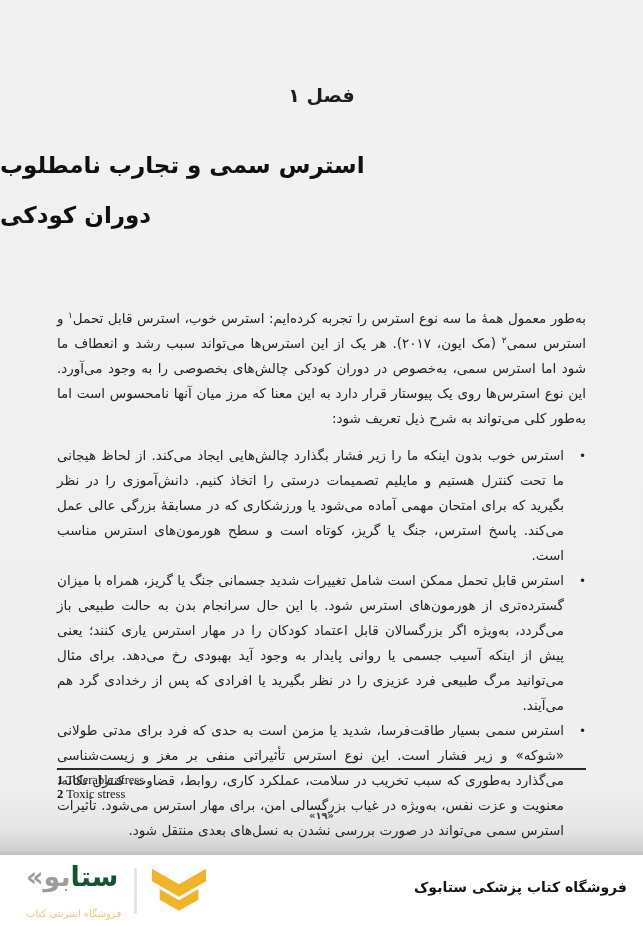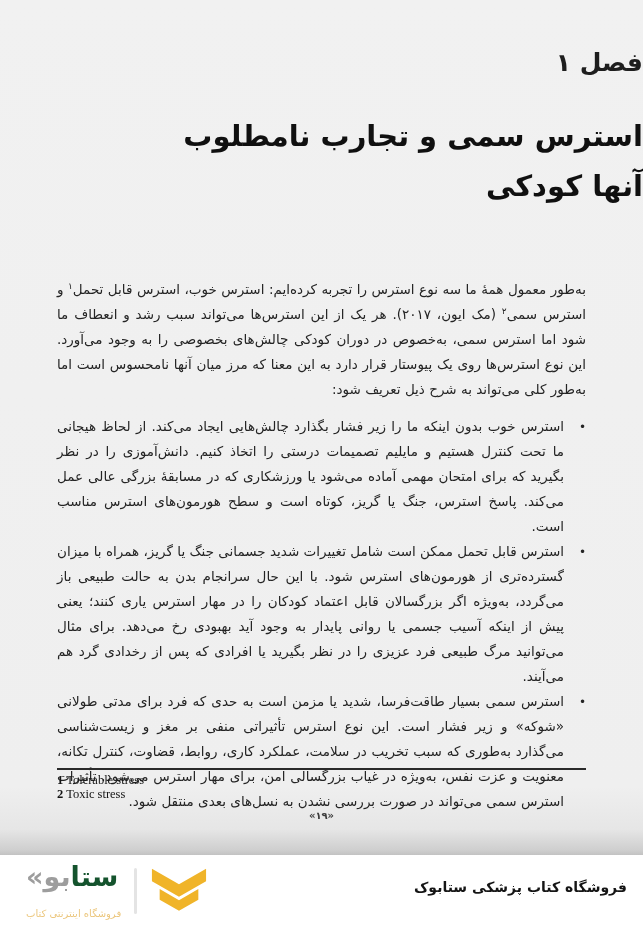--- a/index.html
+++ b/index.html
@@ -12,29 +12,30 @@
 
   
   .scan {
     position: relative;
     width: 643px; height: 855px;
     background: linear-gradient(to bottom, #f1f1f1 0%, #efefef 92%, #e6e6e6 97%, #cfcfcf 99.4%, #c2c2c2 100%);
     overflow: hidden;
     color: #262626;
   }
   .chapter {
-    padding-top: 48px;
-    font-size: 25px;
+    padding-top: 84px;
+    text-align: center;
+    font-size: 19px;
     font-weight: bold;
     color: #1e1e1e;
   }
   .title {
     margin-top: 34px;
-    text-align: right;
-    font-size: 29px;
+    text-align: left;
+    font-size: 23px;
     font-weight: bold;
     line-height: 50px;
     color: #101010;
   }
   .body-text {
     direction: rtl;
     width: 529px;
     margin: 66px auto 0;
     font-size: 13.5px;
     line-height: 25px;
@@ -126,21 +127,21 @@
   .site-url .hl { color: #F0B429; }
 </style>
 </head>
 <body>
 
 <div class="scan" dir="rtl">
   <div class="chapter">فصل ۱</div>
 
   <div class="title">
     <div>استرس سمی و تجارب نامطلوب</div>
-    <div>آنها کودکی</div>
+    <div>دوران کودکی</div>
   </div>
 
   <div class="body-text">
     <p class="intro"><span>به‌طور معمول همهٔ ما سه نوع استرس را تجربه کرده‌ایم: استرس خوب، استرس قابل تحمل</span><sup>۱</sup><span> و استرس سمی</span><sup>۲</sup><span> (مک ایون، ۲۰۱۷). هر یک از این استرس‌ها می‌تواند سبب رشد و انعطاف ما شود اما استرس سمی، به‌خصوص در دوران کودکی چالش‌های بخصوصی را به وجود می‌آورد. این نوع استرس‌ها روی یک پیوستار قرار دارد به این معنا که مرز میان آنها نامحسوس است اما به‌طور کلی می‌تواند به شرح ذیل تعریف شود:</span></p>
 
     <ul class="bullets">
       <li class="bullet-item">
         <span class="bullet-mark">•</span>
         <span class="bullet-text">استرس خوب بدون اینکه ما را زیر فشار بگذارد چالش‌هایی ایجاد می‌کند. از لحاظ هیجانی ما تحت کنترل هستیم و مایلیم تصمیمات درستی را اتخاذ کنیم. دانش‌آموزی را در نظر بگیرید که برای امتحان مهمی آماده می‌شود یا ورزشکاری که در مسابقهٔ بزرگی عالی عمل می‌کند. پاسخ استرس، جنگ یا گریز، کوتاه است و سطح هورمون‌های استرس مناسب است.</span>
       </li>

